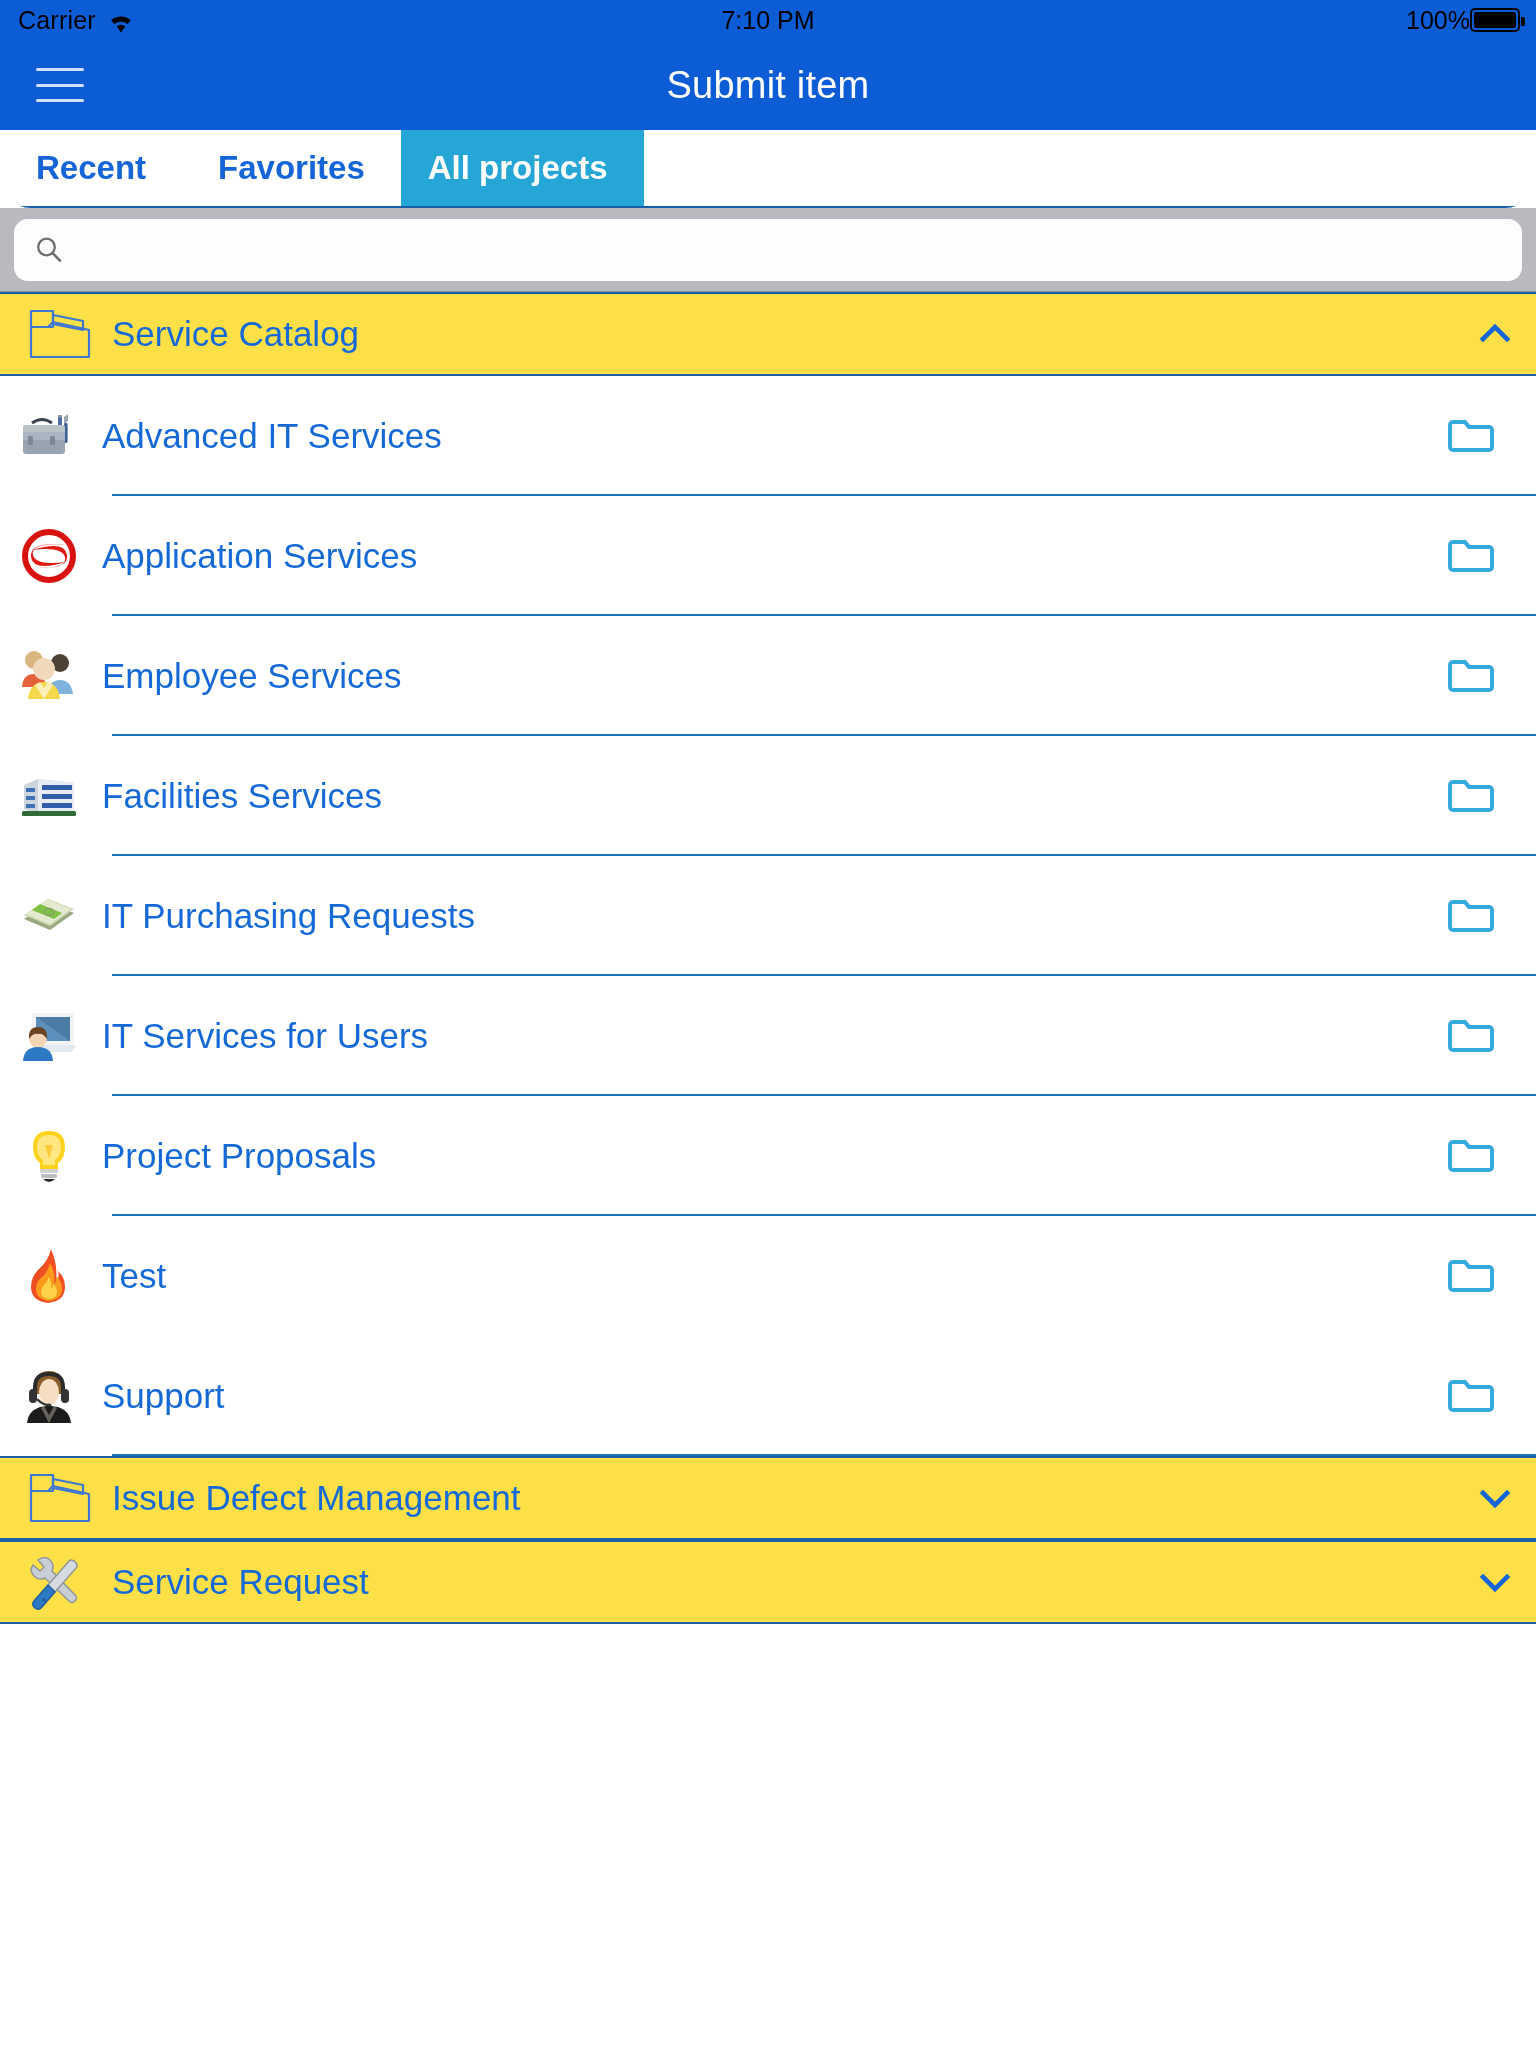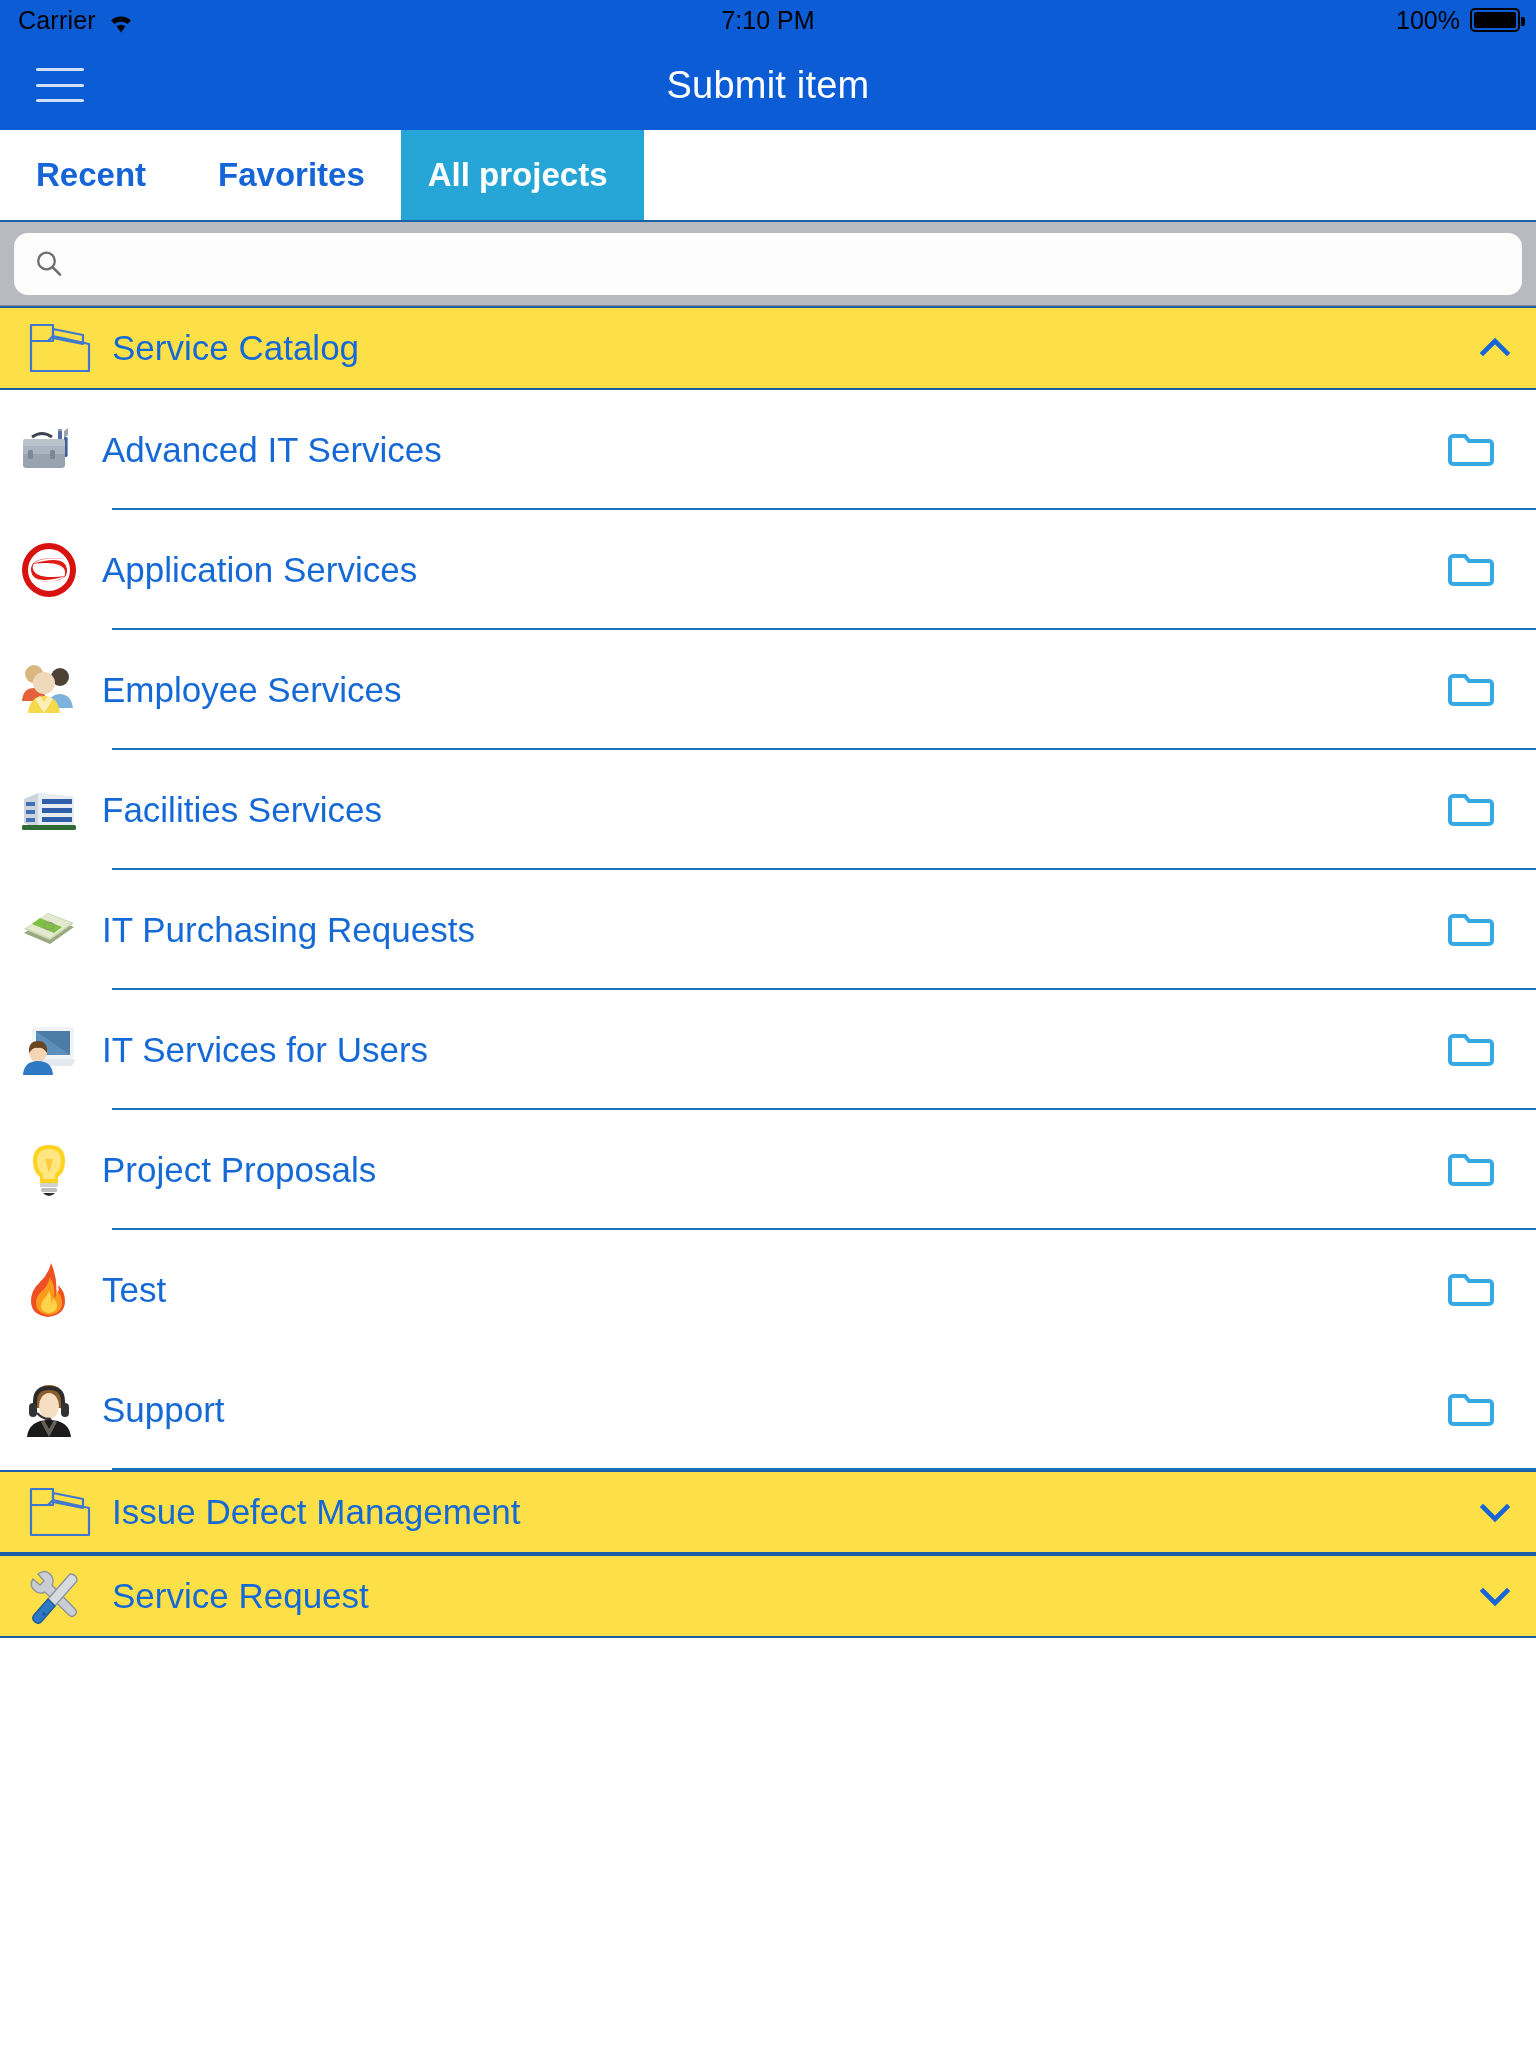--- a/index.html
+++ b/index.html
@@ -13,21 +13,21 @@
 
   
   .statusbar {
     height: 40px; background: #0B5CD5; color: #000;
     display: flex; align-items: center; position: relative;
     font-size: 25px;
   }
   .sb-left { position:absolute; left: 18px; display:flex; align-items:center; gap: 12px; }
   .sb-carrier { font-size: 25px; color:#000; letter-spacing:.2px; }
   .sb-center { position:absolute; left:0; right:0; text-align:center; font-size:25px; color:#000; }
-  .sb-right { position:absolute; right: 16px; display:flex; align-items:center; gap:10px; font-size:25px; color:#000;}
+  .sb-right { position:absolute; right: 16px; display:flex; align-items:center; font-size:25px; color:#000;}
   .wifi { width: 26px; height: 20px; position: relative; display:inline-block; }
   .battery {
     width: 50px; height: 24px; border: 2.5px solid #000; border-radius: 5px;
     position: relative; padding: 2px; display:inline-block;
   }
   .battery::after {
     content:""; position:absolute; right:-7px; top:7px; width:4px; height:9px;
     background:#000; border-radius:0 2px 2px 0;
   }
   .battery .fill { height: 100%; width: 100%; background:#000; border-radius:2px; display:block;}
@@ -40,22 +40,23 @@
   .hamburger {
     position:absolute; left: 36px; top: 50%; transform: translateY(-50%);
     width: 48px; height: 34px; display:flex; flex-direction:column; justify-content:space-between;
     cursor:pointer;
   }
   .hamburger span { display:block; height:3px; background:#cfe0f7; border-radius:2px; width:100%; }
   .navtitle { color:#fff; font-size: 38px; font-weight: 400; letter-spacing:.2px;}
 
   
   .tabbar {
-    height: 92px; background:#fff; display:flex; align-items:stretch;
+    height: 78px; background:#fff; display:flex; align-items:stretch;
     border-bottom: 2px solid #1b5fa8;
+    border-radius: 31px;
   }
   .tab {
     display:flex; align-items:center; justify-content:center;
     padding: 0 36px; font-size: 33px; font-weight: bold; color:#1565d8;
     background: #fff; white-space:nowrap; cursor:pointer;
   }
   .tab.active { background: #25A6D6; color:#ffffff;padding-left:27px; }
   .tab-filler { flex: 1; background:#fff; }
 
   

